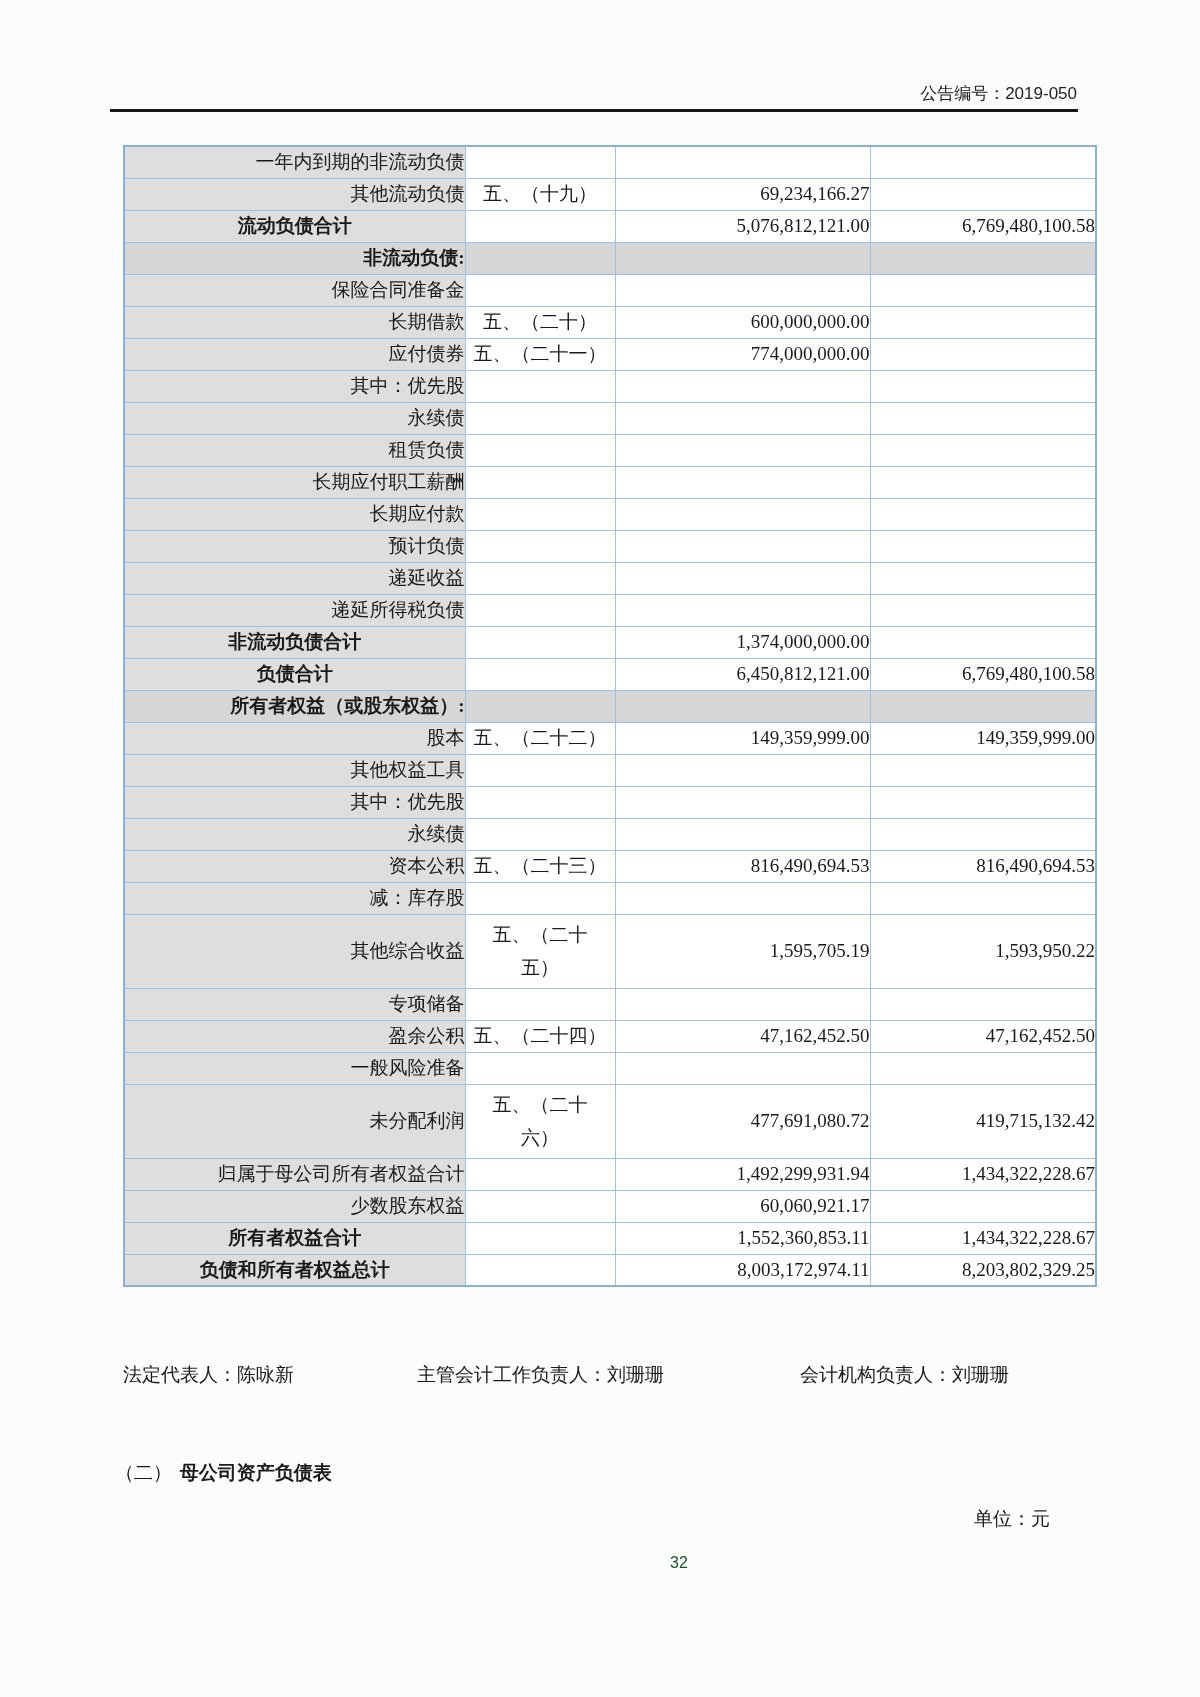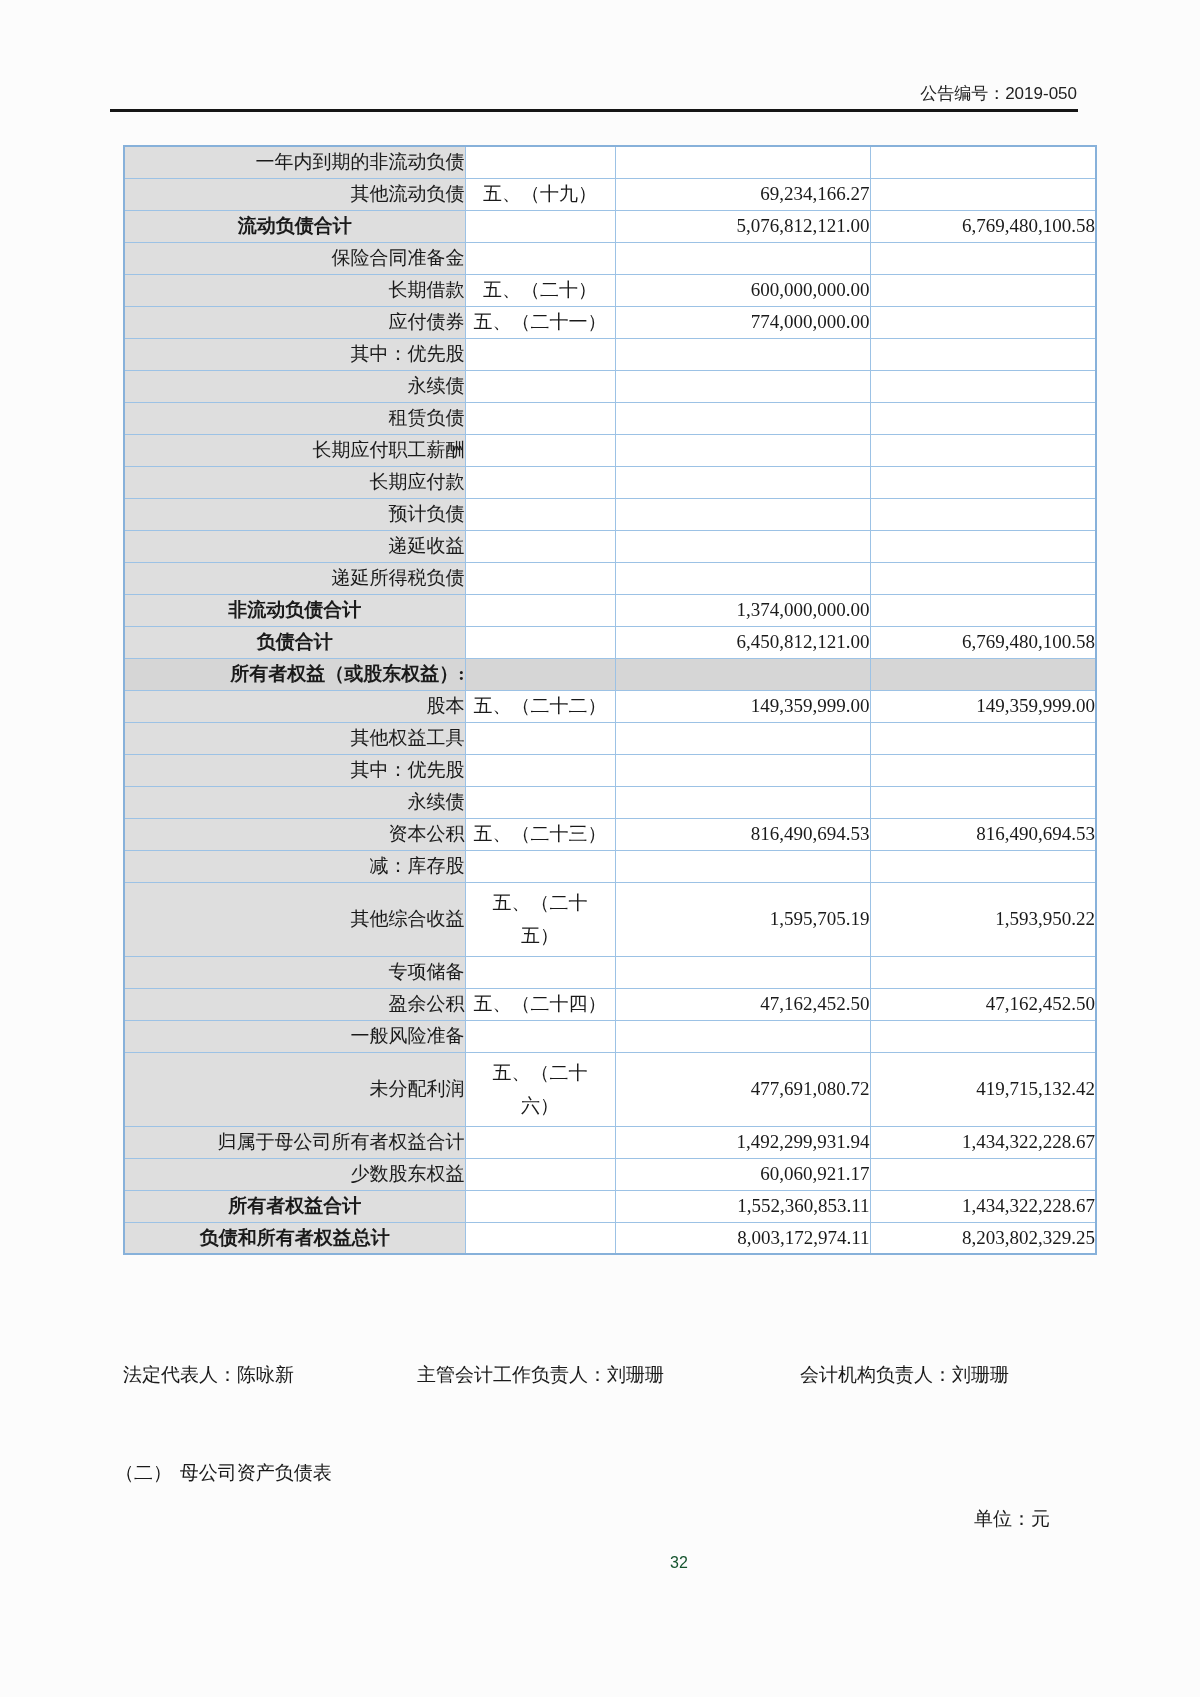--- a/index.html
+++ b/index.html
@@ -47,21 +47,21 @@
   tr.tall td.c-num{vertical-align:top;padding-top:9px;}
   tr.tall td.c-note{line-height:1.75;}
   
   .sig{
     position:absolute;top:1362px;
     font-size:19px;white-space:nowrap;
   }
   #sig-0{left:123px;} #sig-1{left:417px;} #sig-2{left:800px;}
   #section-line{position:absolute;top:1460px;left:115px;font-size:19px;}
   #section-no{display:inline-block;min-width:60px;}
-  #section-title{font-weight:normal;}
+  #section-title{font-weight:bold;}
   #unit-label{position:absolute;top:1506px;right:150px;font-size:19px;text-align:right;}
   #page-no{
     position:absolute;top:1554px;left:670px;
     font-family:"Liberation Sans","DejaVu Sans",sans-serif;
     font-size:16px;color:#14532d;
   }
 </style>
 </head>
 <body>
 
@@ -90,20 +90,26 @@
           <td class="c-note">五、（十九）</td>
           <td class="c-num">69,234,166.27</td>
           <td class="c-num"></td>
         </tr>
         <tr class="total normal">
           <td class="c-item">流动负债合计</td>
           <td class="c-note"></td>
           <td class="c-num">5,076,812,121.00</td>
           <td class="c-num">6,769,480,100.58</td>
         </tr>
+        <tr class="section normal">
+          <td class="c-item">非流动负债:</td>
+          <td class="c-note"></td>
+          <td class="c-num"></td>
+          <td class="c-num"></td>
+        </tr>
         <tr class="normal normal">
           <td class="c-item">保险合同准备金</td>
           <td class="c-note"></td>
           <td class="c-num"></td>
           <td class="c-num"></td>
         </tr>
         <tr class="normal normal">
           <td class="c-item">长期借款</td>
           <td class="c-note">五、（二十）</td>
           <td class="c-num">600,000,000.00</td>

